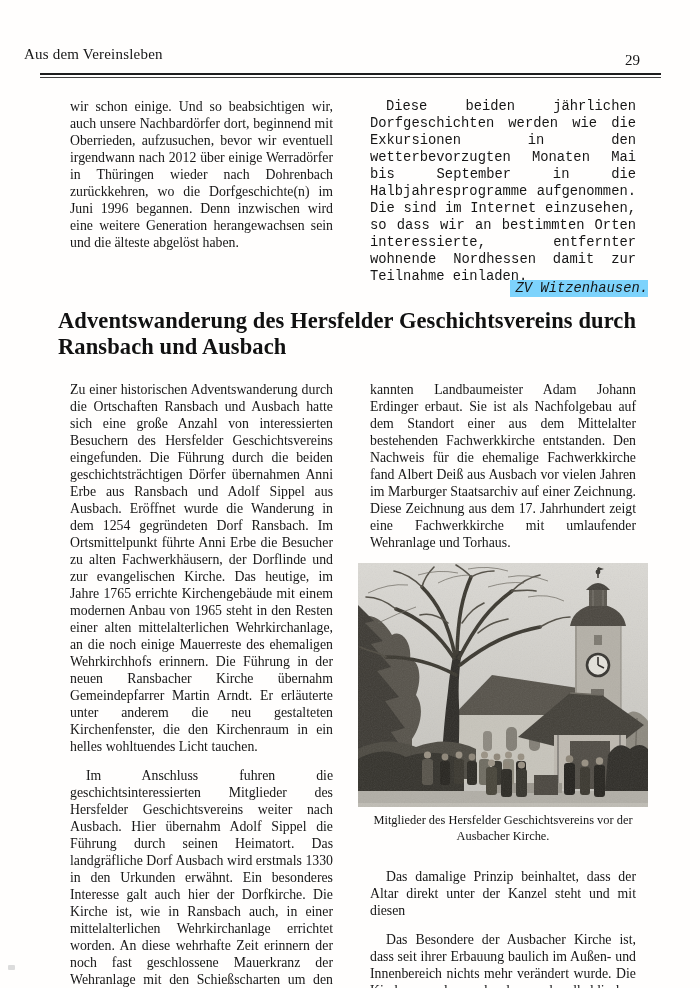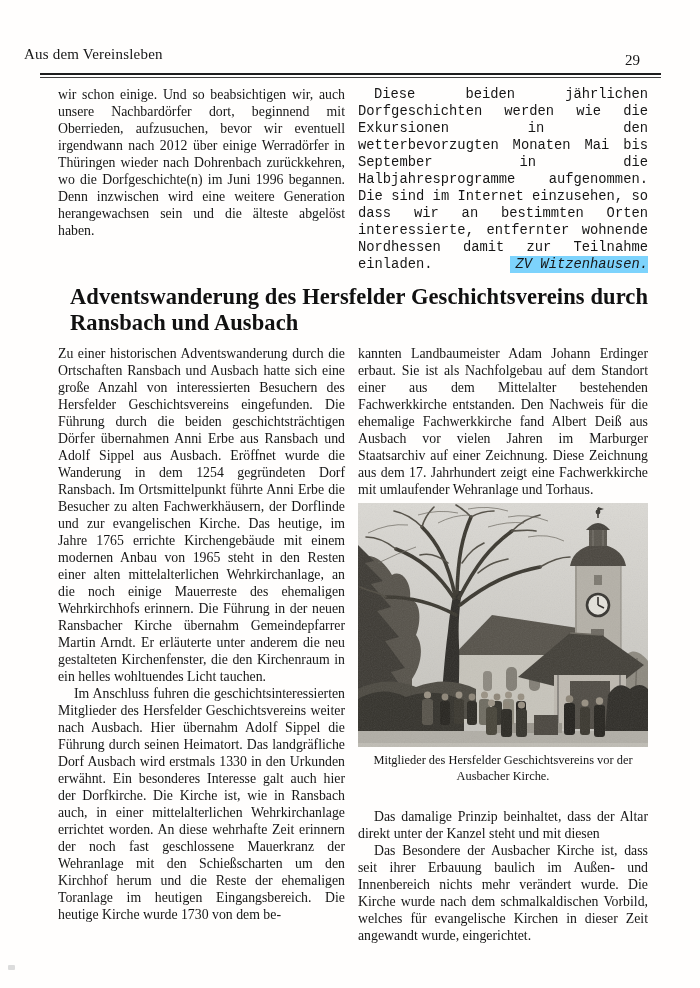--- a/index.html
+++ b/index.html
@@ -31,38 +31,38 @@
 
   
   .content{
     position:absolute;top:86px;left:58px;width:590px;
   }
   .twocol{display:flex;gap:13px;}
   .col-l{width:287px;}
   .col-r{width:290px;}
 
   p{
-    margin:0;
+    margin:12px;
     font-size:13.8px;
     line-height:17px;
     text-align:justify;
     text-align-last:left;
   }
   .ind{text-indent:16px;}
 
   .intro-right-wrap{position:relative;font-family:Liberation Mono, monospace;}
   .sig{
     position:absolute;right:0;bottom:0;
     font-style:italic;font-size:13.8px;line-height:17px;
     background:#7dd3fc;padding-left:6px;
   }
 
   h1{
     font-size:22.5px;line-height:26px;font-weight:bold;
-    margin:11px 0 9px 12px;letter-spacing:.1px;color:#111;
+    margin:11px 0 9px 0;letter-spacing:.1px;color:#111;
   }
 
   figure{margin:5px 0 0 0;width:290px;}
   figure svg{display:block;width:290px;height:244px;}
   .caption{
     margin:6px auto 24px auto;width:276px;
     text-align:center;text-align-last:center;
     font-size:12.4px;line-height:15.5px;
   }
 

